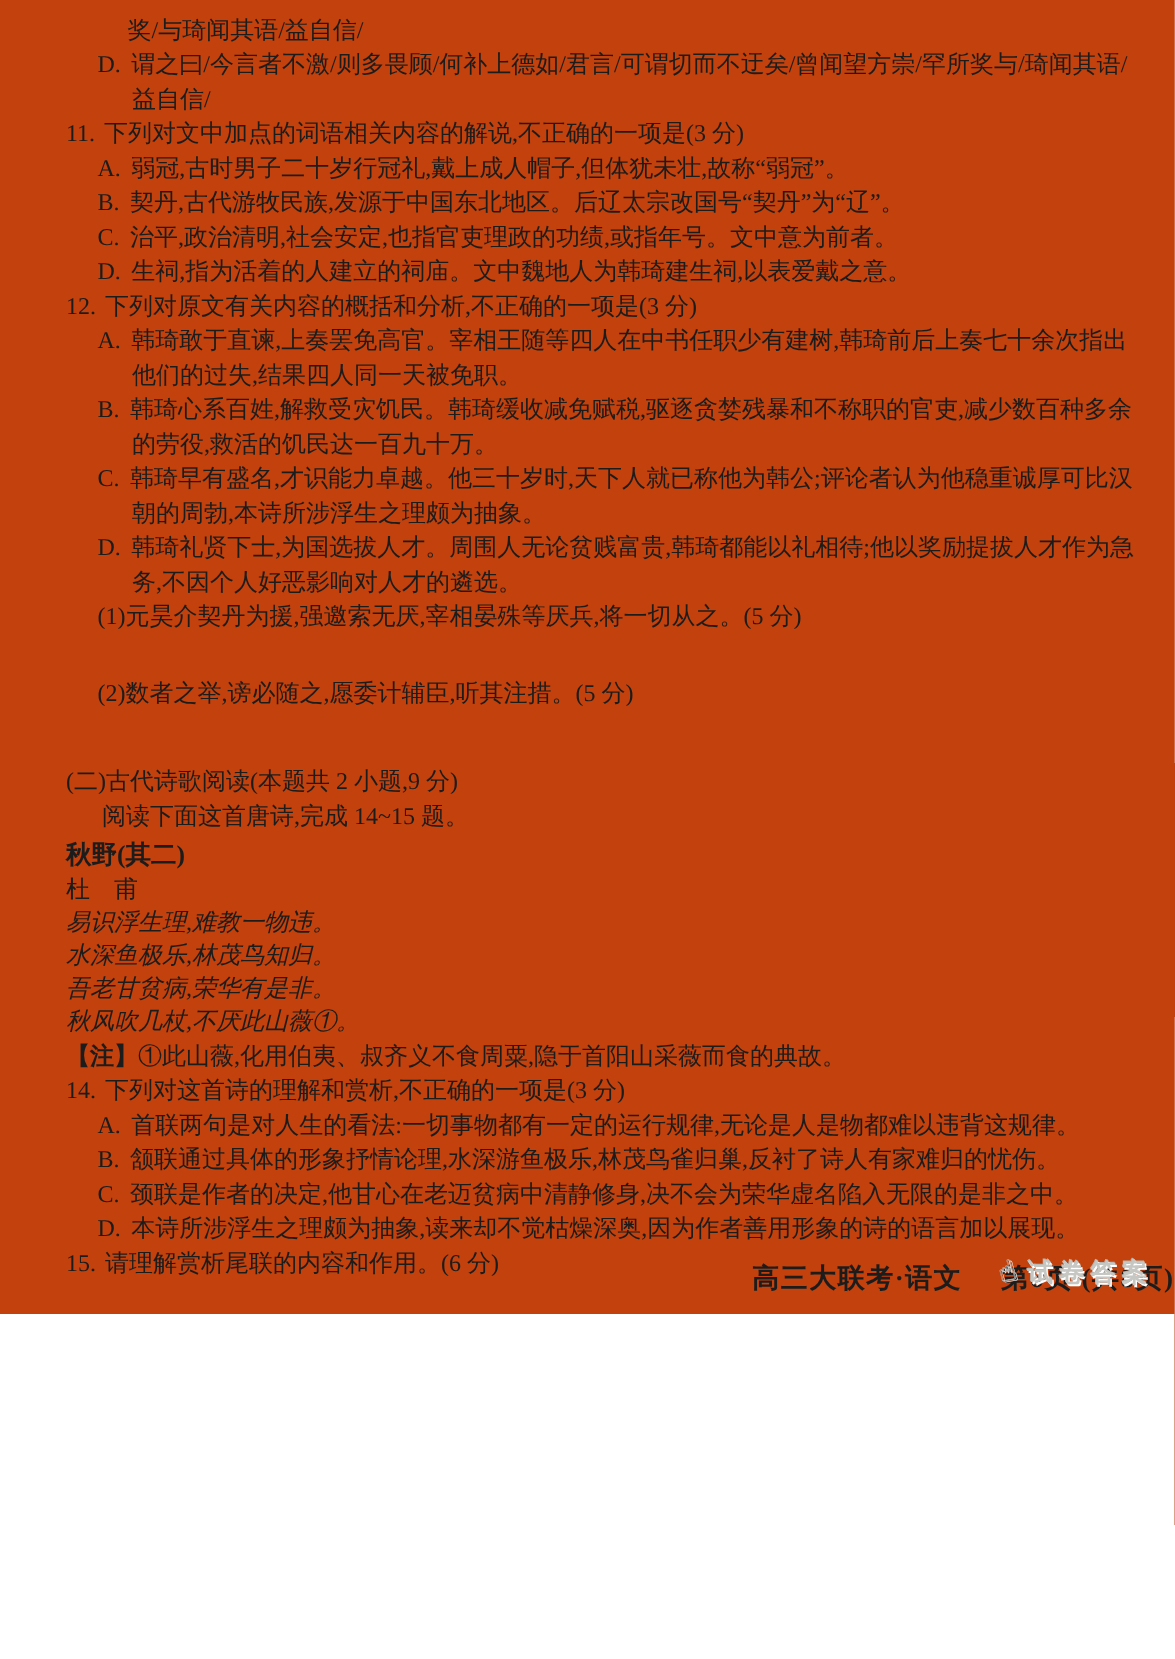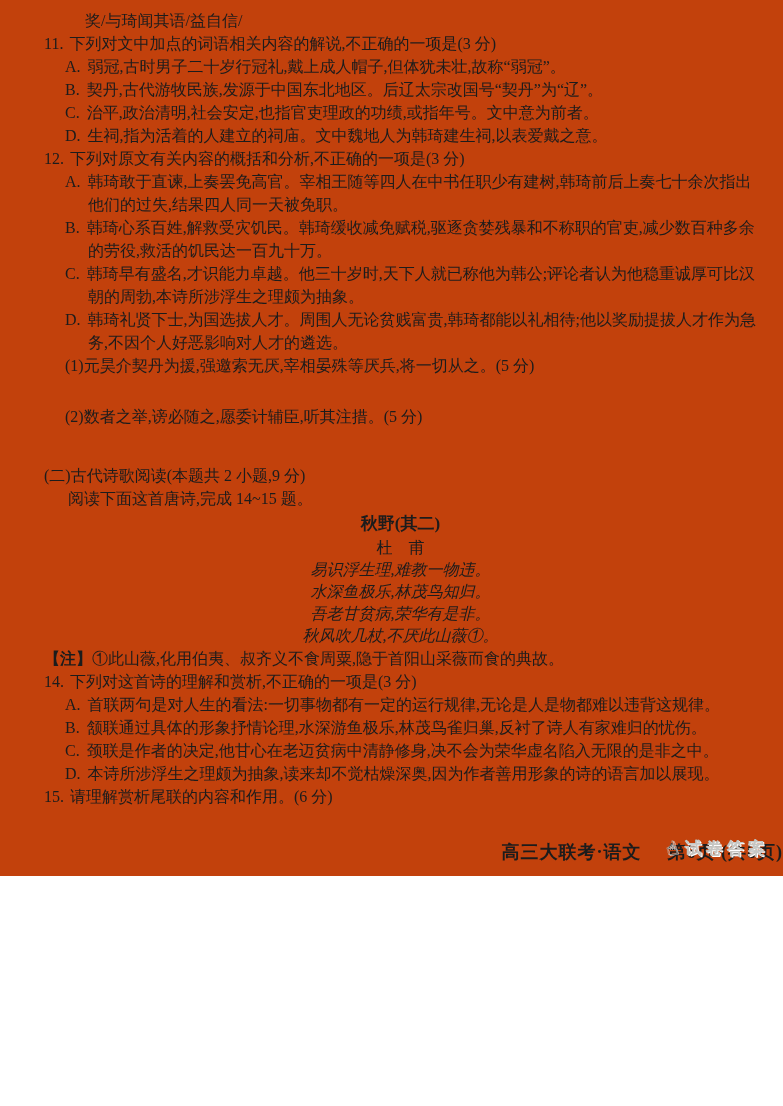--- a/index.html
+++ b/index.html
@@ -16,21 +16,21 @@
   }
   .carry-line { margin-left:41px; }
   .opt { margin-left:21px; padding-left:23px; text-indent:-23px; }
   .opt-label { padding-right:7px; }
   .stem { padding-left:26px; text-indent:-26px; }
   .q-num { padding-right:6px; }
   .part { margin-left:21px; }
   .part-gap1 { margin-bottom:28px; }
   .part-gap2 { margin-bottom:36px; }
   .instruction { margin-left:24px; }
-  .poem-block { text-align:center; line-height:22px; margin-top:2px; }
+  .poem-block { text-align:left; line-height:22px; margin-top:2px; }
   .poem-title { font-weight:bold; font-size:17px; line-height:24px; }
   .poem-author { line-height:23px; }
   .poem-line { font-style:italic; }
   .note-label { font-weight:bold; }
   .footer {
     position:absolute; bottom:12px; left:0; width:100%;
     text-align:right; font-weight:bold; font-size:18px; letter-spacing:1px;
   }
   .footer-gap { display:inline-block; width:26px; }
   .watermark {
@@ -43,20 +43,23 @@
   .watermark .hand { font-size:19px; letter-spacing:0; transform:rotate(-15deg); }
 </style>
 </head>
 <body>
 
 <div class="page">
   <div class="content">
 
     <div class="carry-line">奖/与琦闻其语/益自信/</div>
 
+    <div class="opt">
+      <span class="opt-label">D.</span><span>谓之曰/今言者不激/则多畏顾/何补上德如/君言/可谓切而不迂矣/曾闻望方崇/罕所奖与/琦闻其语/益自信/</span>
+    </div>
 
     <div class="stem">
       <span class="q-num">11.</span><span>下列对文中加点的词语相关内容的解说,不正确的一项是(3 分)</span>
     </div>
     <div class="opt">
       <span class="opt-label">A.</span><span>弱冠,古时男子二十岁行冠礼,戴上成人帽子,但体犹未壮,故称“弱冠”。</span>
     </div>
     <div class="opt">
       <span class="opt-label">B.</span><span>契丹,古代游牧民族,发源于中国东北地区。后辽太宗改国号“契丹”为“辽”。</span>
     </div>

